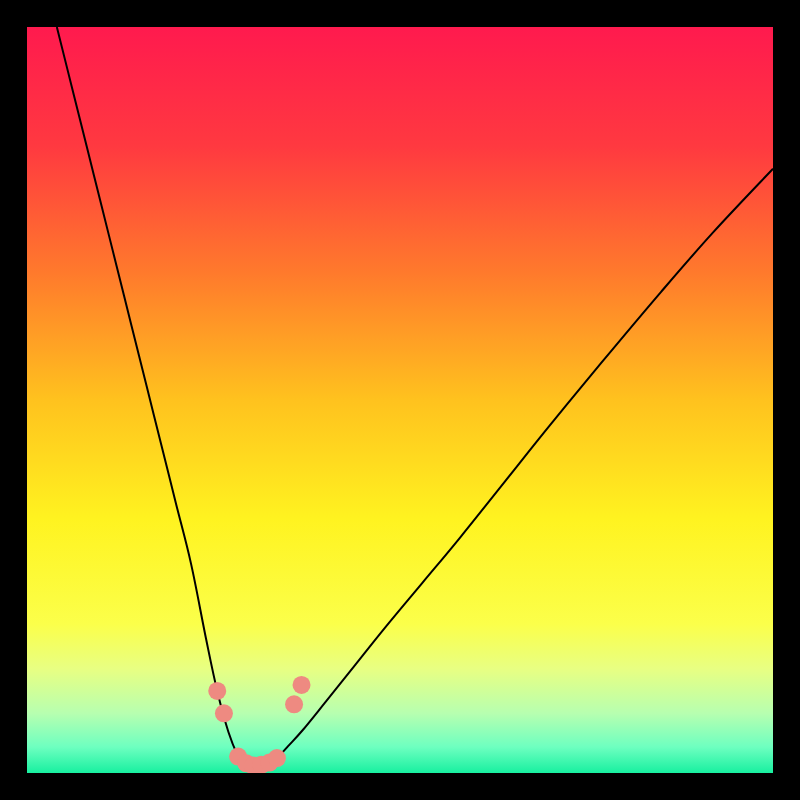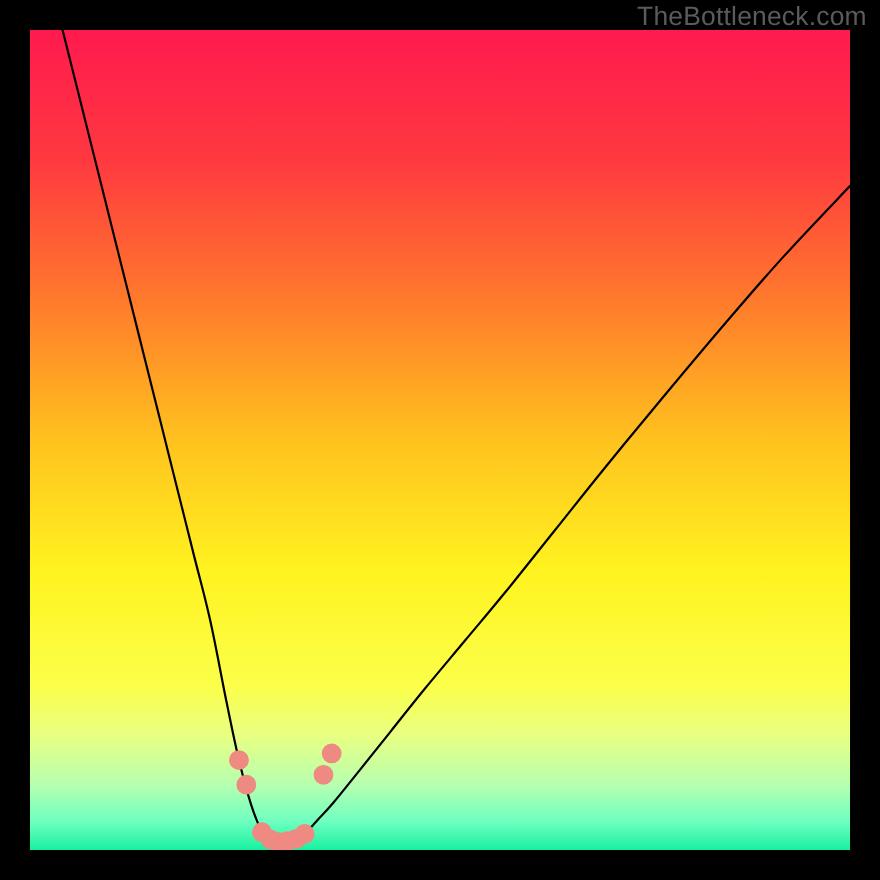--- a/index.html
+++ b/index.html
@@ -34,21 +34,20 @@
     letter-spacing: 0.2px;
     z-index: 5;
   }
   svg { display: block; }
 </style>
 </head>
 <body>
 
 <div class="frame">
 
-  <div class="watermark">TheBottleneck.com</div>
 
   <div class="plot-area">
     <svg id="chart-svg" width="746" height="746" viewBox="0 0 746 746">
       <defs>
         <linearGradient id="bg-grad" x1="0" y1="0" x2="0" y2="1">
             <stop offset="0.00%" stop-color="#ff1a4e"></stop>
             <stop offset="16.00%" stop-color="#ff3940"></stop>
             <stop offset="33.00%" stop-color="#ff7a2c"></stop>
             <stop offset="50.00%" stop-color="#ffc21e"></stop>
             <stop offset="66.00%" stop-color="#fff320"></stop>

